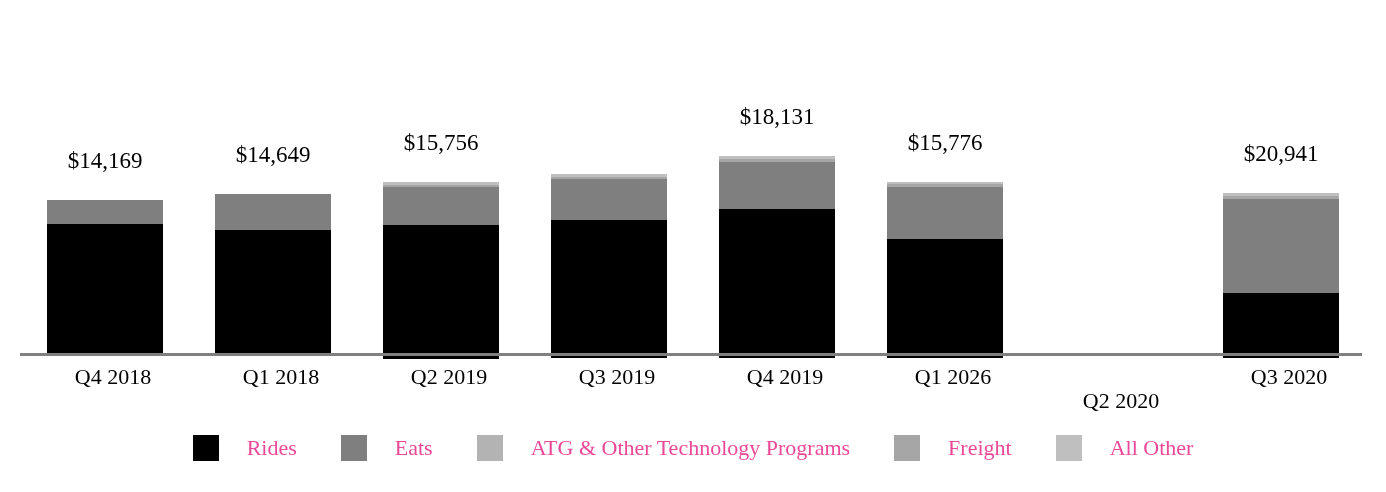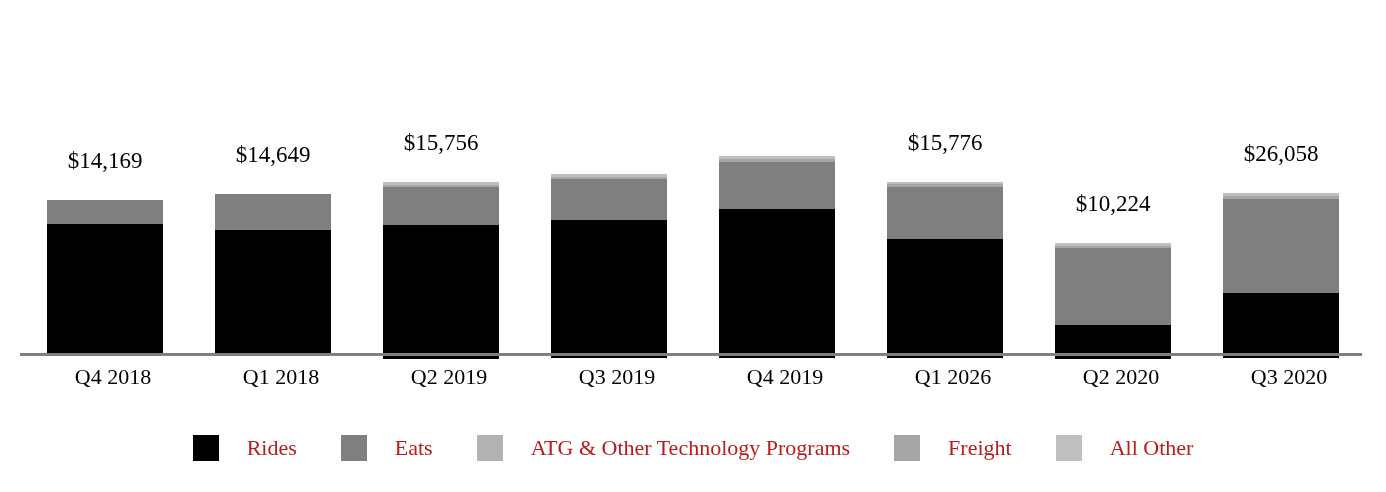--- a/index.html
+++ b/index.html
@@ -112,21 +112,21 @@
     margin: 0 22px;
   }
   .legend-swatch {
     width: 26px;
     height: 26px;
     display: inline-block;
     flex: 0 0 auto;
   }
   .legend-label {
     font-size: 22px;
-    color: #b91c1c;
+    color: #ec4899;
     margin-left: 28px;
     white-space: nowrap;
   }
 </style>
 </head>
 <body>
 
 <div id="page">
 
 
@@ -156,66 +156,58 @@
       </div>
       <div class="bar-group" style="left: 525px;">
         <div class="bar-stack" style="height: 181.623px;">
           <div class="seg" title="All Other" style="background: rgb(191, 191, 191); height: 2.5px;"></div>
           <div class="seg" title="Freight" style="background: rgb(166, 166, 166); height: 2.5px;"></div>
           <div class="seg" title="Eats" style="background: rgb(127, 127, 127); height: 40.3508px;"></div>
           <div class="seg" title="Rides" style="background: rgb(0, 0, 0); height: 138.481px;"></div>
         </div>
       </div>
       <div class="bar-group" style="left: 693px;">
+        <div class="bar-value" style="bottom: 226px;">$18,131</div>
         <div class="bar-stack" style="height: 200px;">
           <div class="seg" title="All Other" style="background: rgb(191, 191, 191); height: 2.5px;"></div>
           <div class="seg" title="Freight" style="background: rgb(166, 166, 166); height: 3.86079px;"></div>
           <div class="seg" title="Eats" style="background: rgb(127, 127, 127); height: 46.6273px;"></div>
           <div class="seg" title="Rides" style="background: rgb(0, 0, 0); height: 148.85px;"></div>
         </div>
       </div>
       <div class="bar-group" style="left: 861px;">
         <div class="bar-value" style="bottom: 200.022px;">$15,776</div>
         <div class="bar-stack" style="height: 174.022px;">
           <div class="seg" title="All Other" style="background: rgb(191, 191, 191); height: 2.5px;"></div>
           <div class="seg" title="Freight" style="background: rgb(166, 166, 166); height: 2.5px;"></div>
           <div class="seg" title="Eats" style="background: rgb(127, 127, 127); height: 51.6243px;"></div>
           <div class="seg" title="Rides" style="background: rgb(0, 0, 0); height: 119.861px;"></div>
         </div>
       </div>
-      <div class="bar-group" style="left: 1029px;">
-        <div class="bar-value" style="bottom: 138.779px;">$10,224</div>
-        <div class="bar-stack" style="height: 112.779px;">
-          <div class="seg" title="All Other" style="background: rgb(191, 191, 191); height: 2.5px;"></div>
-          <div class="seg" title="Freight" style="background: rgb(166, 166, 166); height: 2.5px;"></div>
-          <div class="seg" title="Eats" style="background: rgb(127, 127, 127); height: 76.7856px;"></div>
-          <div class="seg" title="Rides" style="background: rgb(0, 0, 0); height: 33.5999px;"></div>
-        </div>
-      </div>
       <div class="bar-group" style="left: 1197px;">
-        <div class="bar-value" style="bottom: 188.65px;">$26,058</div>
+        <div class="bar-value" style="bottom: 188.65px;">$20,941</div>
         <div class="bar-stack" style="height: 162.65px;">
           <div class="seg" title="All Other" style="background: rgb(191, 191, 191); height: 2.5px;"></div>
           <div class="seg" title="Freight" style="background: rgb(166, 166, 166); height: 2.81286px;"></div>
           <div class="seg" title="Eats" style="background: rgb(127, 127, 127); height: 94.3136px;"></div>
           <div class="seg" title="Rides" style="background: rgb(0, 0, 0); height: 65.1371px;"></div>
         </div>
       </div>
     </div>
 
   <div id="axis-line"></div>
 
   <div id="category-labels">
       <div class="cat-label" style="left: 21px;">Q4 2018</div>
       <div class="cat-label" style="left: 189px;">Q1 2018</div>
       <div class="cat-label" style="left: 357px;">Q2 2019</div>
       <div class="cat-label" style="left: 525px;">Q3 2019</div>
       <div class="cat-label" style="left: 693px;">Q4 2019</div>
       <div class="cat-label" style="left: 861px;">Q1 2026</div>
-      <div class="cat-label" style="left: 1029px;">Q2 2020</div>
+      <div class="cat-label" style="left: 1029px; margin-top: 24px;">Q2 2020</div>
       <div class="cat-label" style="left: 1197px;">Q3 2020</div>
     </div>
 
   <div id="legend">
       <div class="legend-item">
         <span class="legend-swatch" style="background: rgb(0, 0, 0);"></span>
         <span class="legend-label">Rides</span>
       </div>
       <div class="legend-item">
         <span class="legend-swatch" style="background: rgb(127, 127, 127);"></span>

